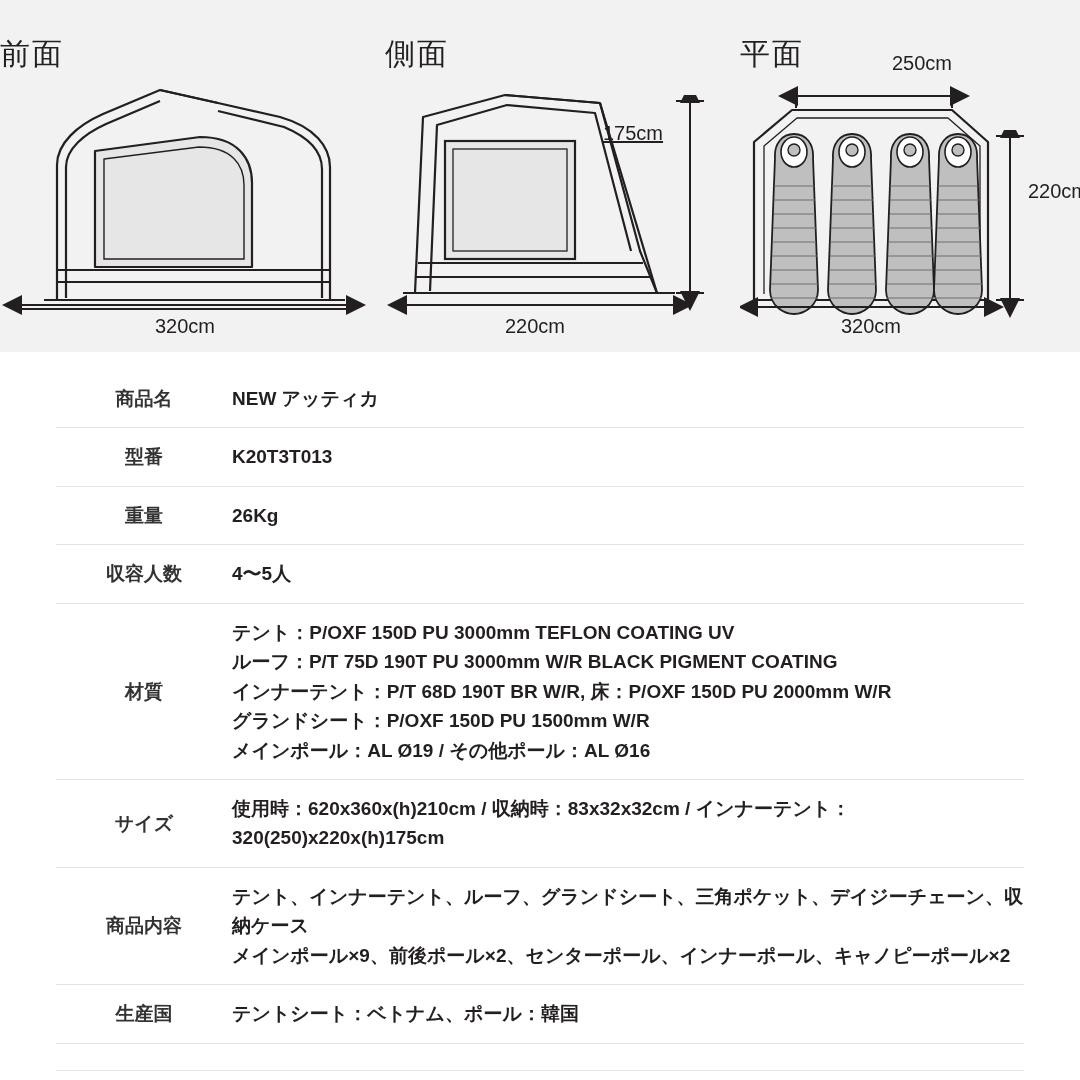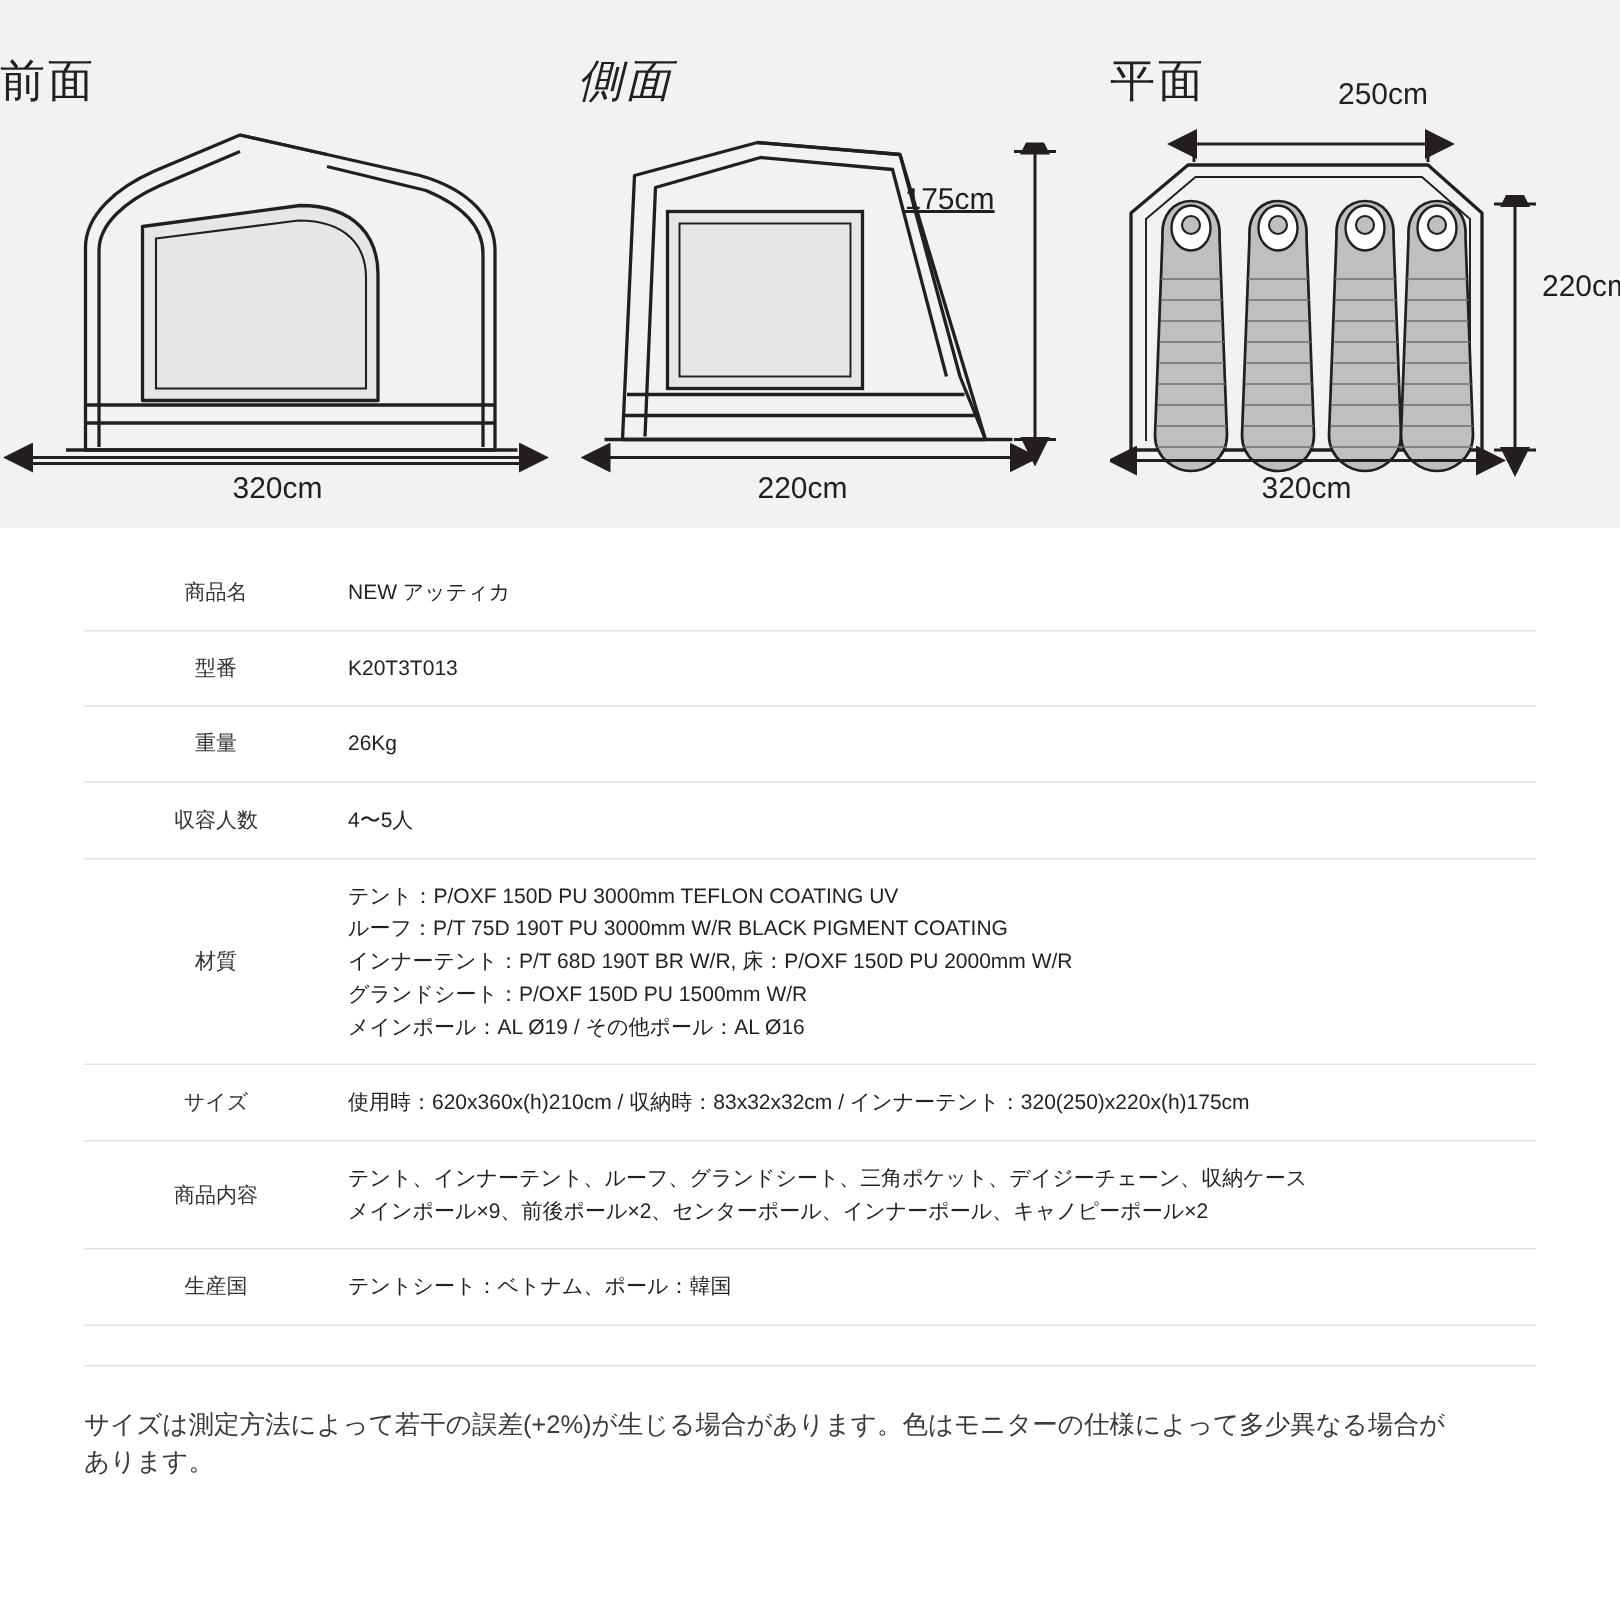--- a/index.html
+++ b/index.html
@@ -57,23 +57,24 @@
     width: 1080px;
     border-collapse: collapse;
     table-layout: fixed;
   }
   .spec-table tr {
     border-bottom: 1px solid #e3e3e3;
   }
   .spec-table td {
     vertical-align: middle;
     padding: 14px 0;
-    font-size: 14px;
+    font-size: 19px;
     line-height: 1.55;
     color: #231f20;
+    font-weight: bold;
   }
   td.label-cell {
     width: 176px;
     text-align: center;
     padding-left: 0;
     padding-right: 0;
     color: #333;
   }
   td.value-cell {
     padding-left: 0;
@@ -144,21 +145,21 @@
         <marker id="arrR" markerWidth="10" markerHeight="10" refX="1" refY="5" orient="auto">
           <path d="M0,0 L10,5 L0,10 Z" fill="#231f20"></path>
         </marker>
       </defs>
       <line x1="20" y1="15" x2="348" y2="15" stroke="#231f20" stroke-width="2" marker-start="url(#arrL)" marker-end="url(#arrR)"></line>
     </svg>
     <div class="dim-label" style="left:0; width:370px; text-align:center; top:315px;">320cm</div>
   </div>
 
   <div class="view-block" style="left:385px; width:310px;">
-    <div class="view-title" style="width:270px;font-style:italic;">側面</div>
+    <div class="view-title" style="width:270px;">側面</div>
     <div class="svg-holder">
       <svg width="310" height="260" viewBox="0 0 310 260" xmlns="http://www.w3.org/2000/svg">
         <g fill="none" stroke="#231f20" stroke-width="2.2" stroke-linejoin="round">
 
           <path d="M30,238 L38,62 L120,40 L215,48 L255,196 L272,238 Z"></path>
 
           <path d="M45,236 L52,70 L122,50 L210,58 L246,196"></path>
           <path d="M120,40 L215,48"></path>
 
           <path d="M33,208 L258,208"></path>

